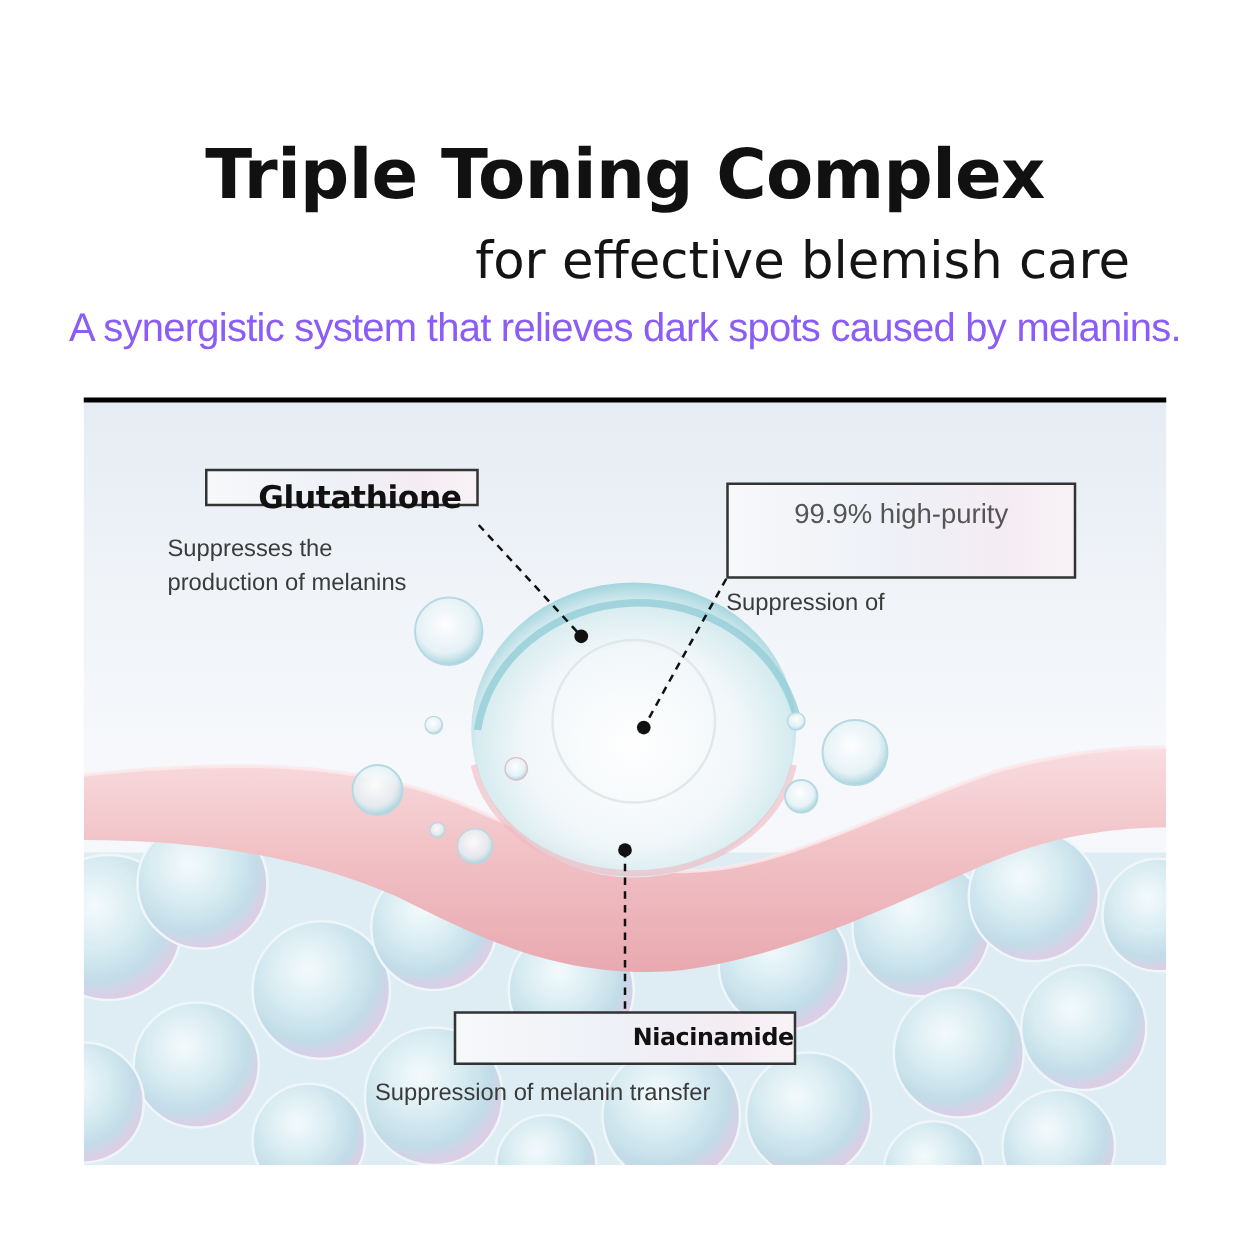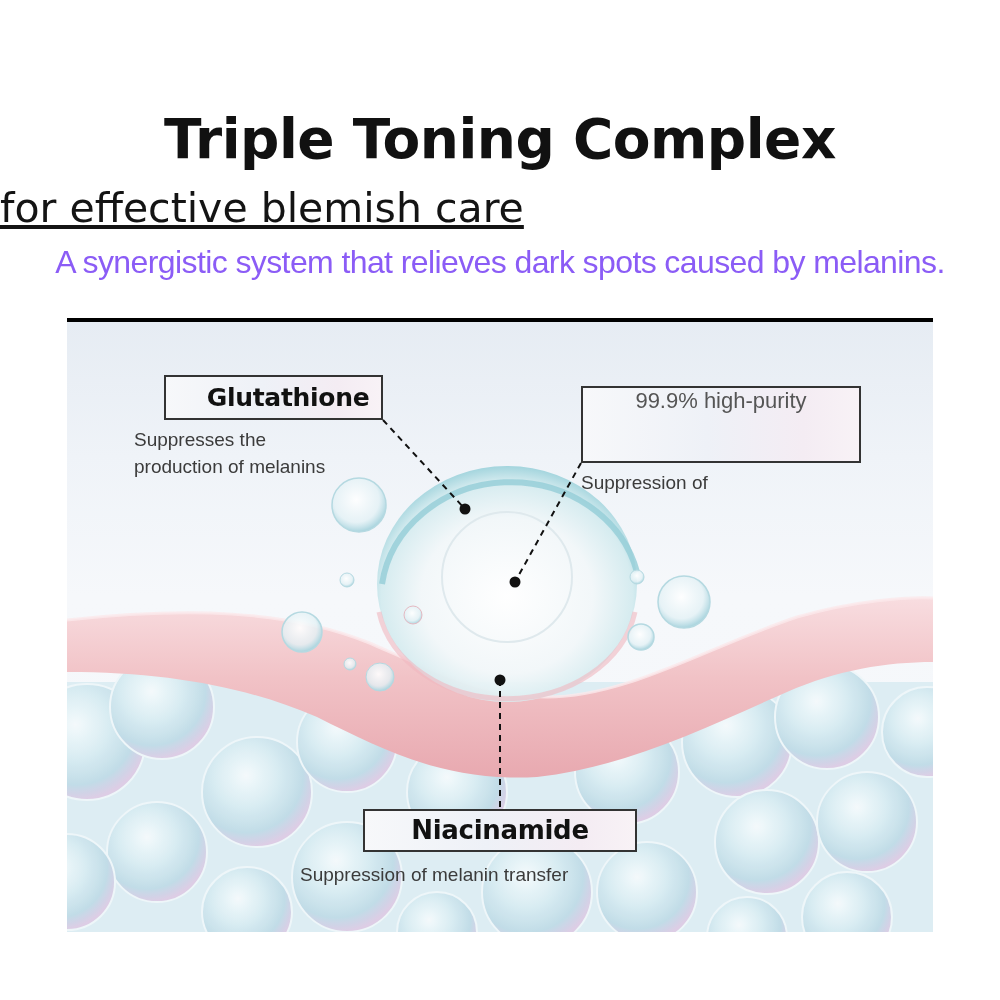--- a/index.html
+++ b/index.html
@@ -1,21 +1,21 @@
 <!DOCTYPE html>
 <html><head>
 <meta charset="utf-8">
 <style>
   html, body { margin:0; padding:0; }
   body { width:1000px; height:1000px; background:#ffffff; position:relative; overflow:hidden;
          font-family:"DejaVu Sans", "Liberation Sans", sans-serif; }
   .hdr-title { position:absolute; left:0; width:1000px; top:108px; text-align:center;
                font-size:55px; font-weight:bold; color:#111; letter-spacing:-0.5px; line-height:62px; }
-  .hdr-sub { position:absolute; left:0; width:904px; top:182px; text-align:left;
-             font-size:41px; color:#141414; line-height:52px;text-decoration:underline; }
+  .hdr-sub { position:absolute; left:0; width:904px; top:182px; text-align:right;
+             font-size:41px; color:#141414; line-height:52px; }
   .hdr-desc { position:absolute; left:0; width:1000px; top:245px; text-align:center;
               font-family:"Liberation Sans", sans-serif; font-size:32px; color:#8b5cf6; letter-spacing:-0.6px; line-height:34px; }
   .panel { position:absolute; left:67px; top:318px; width:866px; height:614px; overflow:hidden;
            border-top:4px solid #000; box-sizing:border-box;
            background:linear-gradient(180deg,#e6ecf3 0%,#eff3f8 22%,#f6f8fb 45%,#f4f7fa 100%); }
   .panel svg.art { position:absolute; left:0; top:0; }
   .label-box { position:absolute; border:2px solid #333; box-sizing:border-box;
                background:linear-gradient(90deg,#f7f8fa 0%,#eef1f7 45%,#f4ecf3 80%,#f8f2f6 100%);
                text-align:center; }
   .label-main { font-weight:bold; color:#111; letter-spacing:-0.3px; }
@@ -113,34 +113,34 @@
       <line x1="514" y1="141" x2="448" y2="260"></line>
       <line x1="433" y1="358" x2="433" y2="487"></line>
     </g>
     <g fill="#111">
       <circle cx="398" cy="187" r="5.5"></circle>
       <circle cx="448" cy="260" r="5.5"></circle>
       <circle cx="433" cy="358" r="5.5"></circle>
     </g>
   </svg>
 
-  <div class="label-box" style="left:97px; top:53px; width:219px; height:45px;padding-left:29px;">
+  <div class="label-box" style="left:97px; top:53px; width:219px; height:30px;padding-left:29px;">
     <div class="label-main" style="font-size:25px; line-height:41px;">Glutathione</div>
   </div>
   <div class="desc" style="left:67px; top:104px; width:280px;">
     <div>Suppresses the</div>
     <div>production of melanins</div>
   </div>
 
   <div class="label-box" style="left:514px; top:64px; width:280px; height:77px;">
-    <div class="label-pre" style="font-size:22px; line-height:26px; ">99.9% high-purity</div>
+    <div class="label-pre" style="font-size:22px; line-height:26px; margin-top:10px;">99.9% high-purity</div>
   </div>
   <div class="desc" style="left:514px; top:147px; width:280px;">
     <div>Suppression of</div>
   </div>
 
   <div class="label-box" style="left:296px; top:487px; width:274px; height:43px;">
-    <div class="label-main" style="font-size:26px; line-height:39px;">Niacinamide</div>
+    <div class="label-main" style="font-size:19px; line-height:39px;text-align:right;">Niacinamide</div>
   </div>
   <div class="desc" style="left:233px; top:539px; width:400px;">
     <div>Suppression of melanin transfer</div>
   </div>
 </div>
 
 </body></html>

